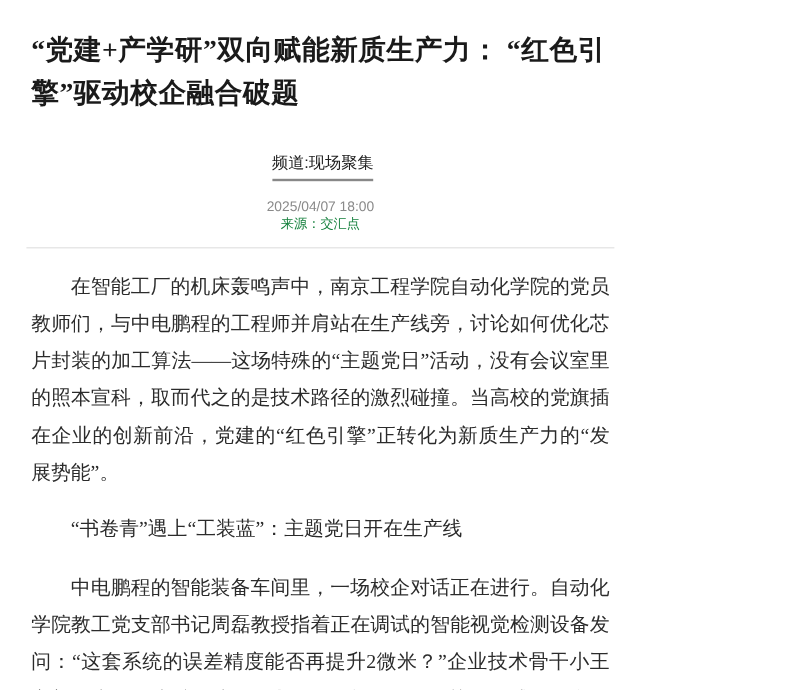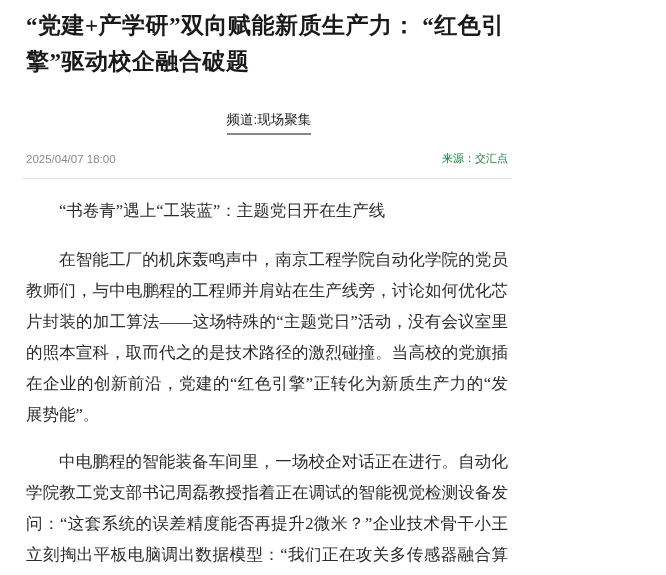--- a/index.html
+++ b/index.html
@@ -11,21 +11,21 @@
     width: 666px;
     height: 575px;
     font-family: "Liberation Sans", sans-serif;
     color: #222222;
     overflow: hidden;
   }
   .page {
     width: 534px;
     height: 575px;
     box-sizing: border-box;
-    padding: 2px 22px 0 22px;
+    padding: 18px 22px 0 22px;
     position: relative;
   }
   .article-title {
     font-family: "Liberation Serif", serif;
     font-size: 23px;
     font-weight: bold;
     line-height: 36px;
     letter-spacing: 0.5px;
     color: #1a1a1a;
     margin: 6px 0 0 0;
@@ -47,20 +47,21 @@
     display: inline-block;
   }
   .meta-row {
     margin-top: 16px;
     padding: 0 4px 0 4px;
     display: flex;
     align-items: center;
     justify-content: space-between;
     padding-bottom: 12px;
     border-bottom: 1px solid #e2e2e2;
+    flex-direction: column;
   }
   .meta-date {
     font-size: 11.5px;
     color: #8a8a8a;
   }
   .meta-source {
     font-size: 11px;
     color: #15803d;
   }
   .body-wrap {
@@ -92,18 +93,18 @@
   <div class="channel-row">
     <span class="channel-text">频道:现场聚集</span>
   </div>
 
   <div class="meta-row">
     <span class="meta-date">2025/04/07 18:00</span>
     <span class="meta-source">来源：交汇点</span>
   </div>
 
   <div class="body-wrap">
+    <p class="para">在智能工厂的机床轰鸣声中，南京工程学院自动化学院的党员教师们，与中电鹏程的工程师并肩站在生产线旁，讨论如何优化芯片封装的加工算法——这场特殊的“主题党日”活动，没有会议室里的照本宣科，取而代之的是技术路径的激烈碰撞。当高校的党旗插在企业的创新前沿，党建的“红色引擎”正转化为新质生产力的“发展势能”。</p>
     <p class="para subhead">“书卷青”遇上“工装蓝”：主题党日开在生产线</p>
-    <p class="para">在智能工厂的机床轰鸣声中，南京工程学院自动化学院的党员教师们，与中电鹏程的工程师并肩站在生产线旁，讨论如何优化芯片封装的加工算法——这场特殊的“主题党日”活动，没有会议室里的照本宣科，取而代之的是技术路径的激烈碰撞。当高校的党旗插在企业的创新前沿，党建的“红色引擎”正转化为新质生产力的“发展势能”。</p>
     <p class="para">中电鹏程的智能装备车间里，一场校企对话正在进行。自动化学院教工党支部书记周磊教授指着正在调试的智能视觉检测设备发问：“这套系统的误差精度能否再提升2微米？”企业技术骨干小王立刻掏出平板电脑调出数据模型：“我们正在攻关多传感器融合算法，听说自动化学院测控专业在这一领域有多年的技术积累，获过科技进步奖，希望能和你们一起攻关，早点突破”。</p>
   </div>
 
 </div>
 
 </body></html>

